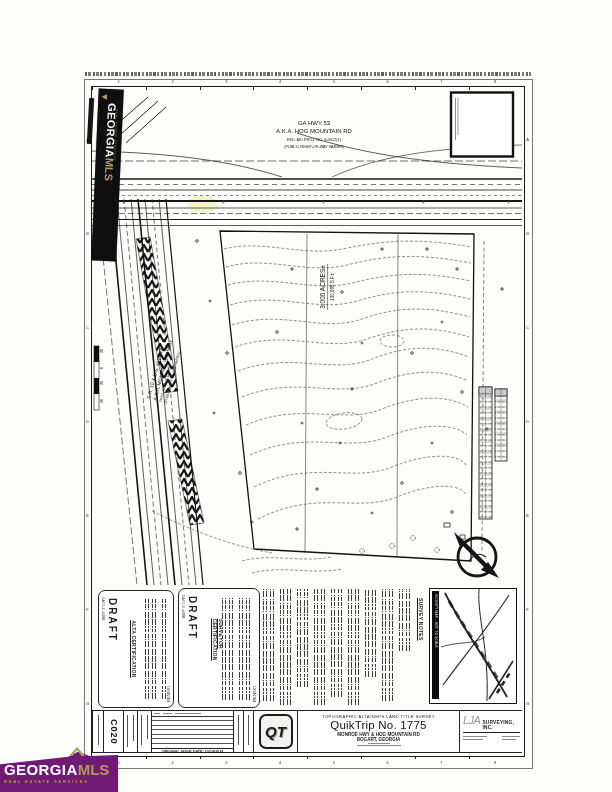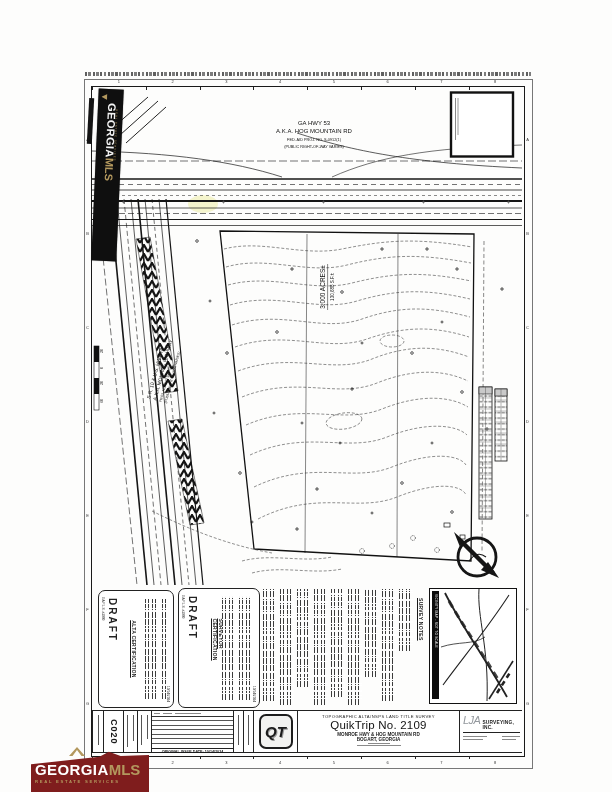--- a/index.html
+++ b/index.html
@@ -32,21 +32,21 @@
   .tstrip{border:1.2px solid #222;box-sizing:border-box;background:#fff;}
   .revrow{border-top:.5px solid #555;height:3.6px;}
   .qtbox{border:2.2px solid #1d1d1d;border-radius:7px;background:#f2f2f0;display:flex;align-items:center;justify-content:center;}
   .qtglyph{font-size:15px;font-weight:800;font-style:italic;color:#1b1b1b;text-shadow:1px 1px 0 #999;}
   .survey-type{font-size:4.2px;letter-spacing:.4px;color:#222;text-align:center;}
   .project{font-size:11.5px;font-weight:500;text-align:center;color:#111;letter-spacing:.2px;}
   .addr{font-size:4.6px;font-weight:700;text-align:center;color:#222;}
   .ljalogo{font-size:11px;font-weight:400;font-style:italic;color:#94999e;letter-spacing:-.5px;}
   .ljaname{font-size:4.8px;font-weight:900;color:#16161​6;letter-spacing:.2px;}
   
-  .mls-banner{background:#7f1d1d;clip-path:polygon(0 34%,58% 16%,66% 4%,76% 14%,100% 12%,100% 100%,0 100%);margin-left:31px;}
+  .mls-banner{background:#701a75;clip-path:polygon(0 34%,58% 16%,66% 4%,76% 14%,100% 12%,100% 100%,0 100%);}
   .mls-word{font-size:15px;font-weight:600;color:#fff;letter-spacing:.4px;}
   .mls-accent{font-size:15px;font-weight:700;color:#b3985e;}
   .mls-tag{font-size:4.2px;letter-spacing:1.7px;color:#b3985e;font-weight:600;}
   .wm{background:#0f0f0f;transform:rotate(2.5deg);box-shadow:0 0 1px rgba(0,0,0,.6);}
   .wm-word{font-size:11px;font-weight:700;color:#f3f3f3;letter-spacing:.4px;}
   .wm-accent{font-size:11px;font-weight:700;color:#b3985e;}
   .wm-tag{font-size:2.7px;letter-spacing:1px;color:#b3985e;}
   svg text{font-family:"Liberation Sans","DejaVu Sans",sans-serif;fill:#111;}
 </style>
 </head>
@@ -364,21 +364,21 @@
     <div class="cell" style="left:150px;width:10px;display:flex;justify-content:space-around;padding:4px 0;box-sizing:border-box;">
       <div class="vbar" style="height:30px;"></div>
     </div>
     <div class="cell" style="left:160px;width:44px;display:flex;align-items:center;justify-content:center;">
       <div class="qtbox" style="width:30px;height:31px;align-items:center;">
         <span class="qtglyph">QT</span>
       </div>
     </div>
     <div class="cell" style="left:204px;width:162px;padding-top:2.5px;box-sizing:border-box;">
       <div class="survey-type">TOPOGRAPHIC ALTA/NSPS LAND TITLE SURVEY</div>
-      <div class="project">QuikTrip No. 2109</div>
+      <div class="project">QuikTrip No. 1775</div>
       <div class="addr" style="margin-top:1.5px;">MONROE HWY &amp; HOG MOUNTAIN RD</div>
       <div class="addr">BOGART, GEORGIA</div>
       <div style="display:flex;flex-direction:column;align-items:center;gap:1px;margin-top:1px;">
         <div class="gbar" style="width:22px;"></div>
           <div class="gbar" style="width:44px;"></div>
       </div>
     </div>
     <div class="cell" style="left:366px;width:64px;padding:3px 3px 0 3px;box-sizing:border-box;">
       <div style="display:flex;align-items:baseline;gap:2px;border-bottom:.8px solid #222;padding-bottom:2px;">
         <span class="ljalogo">LJA</span>

